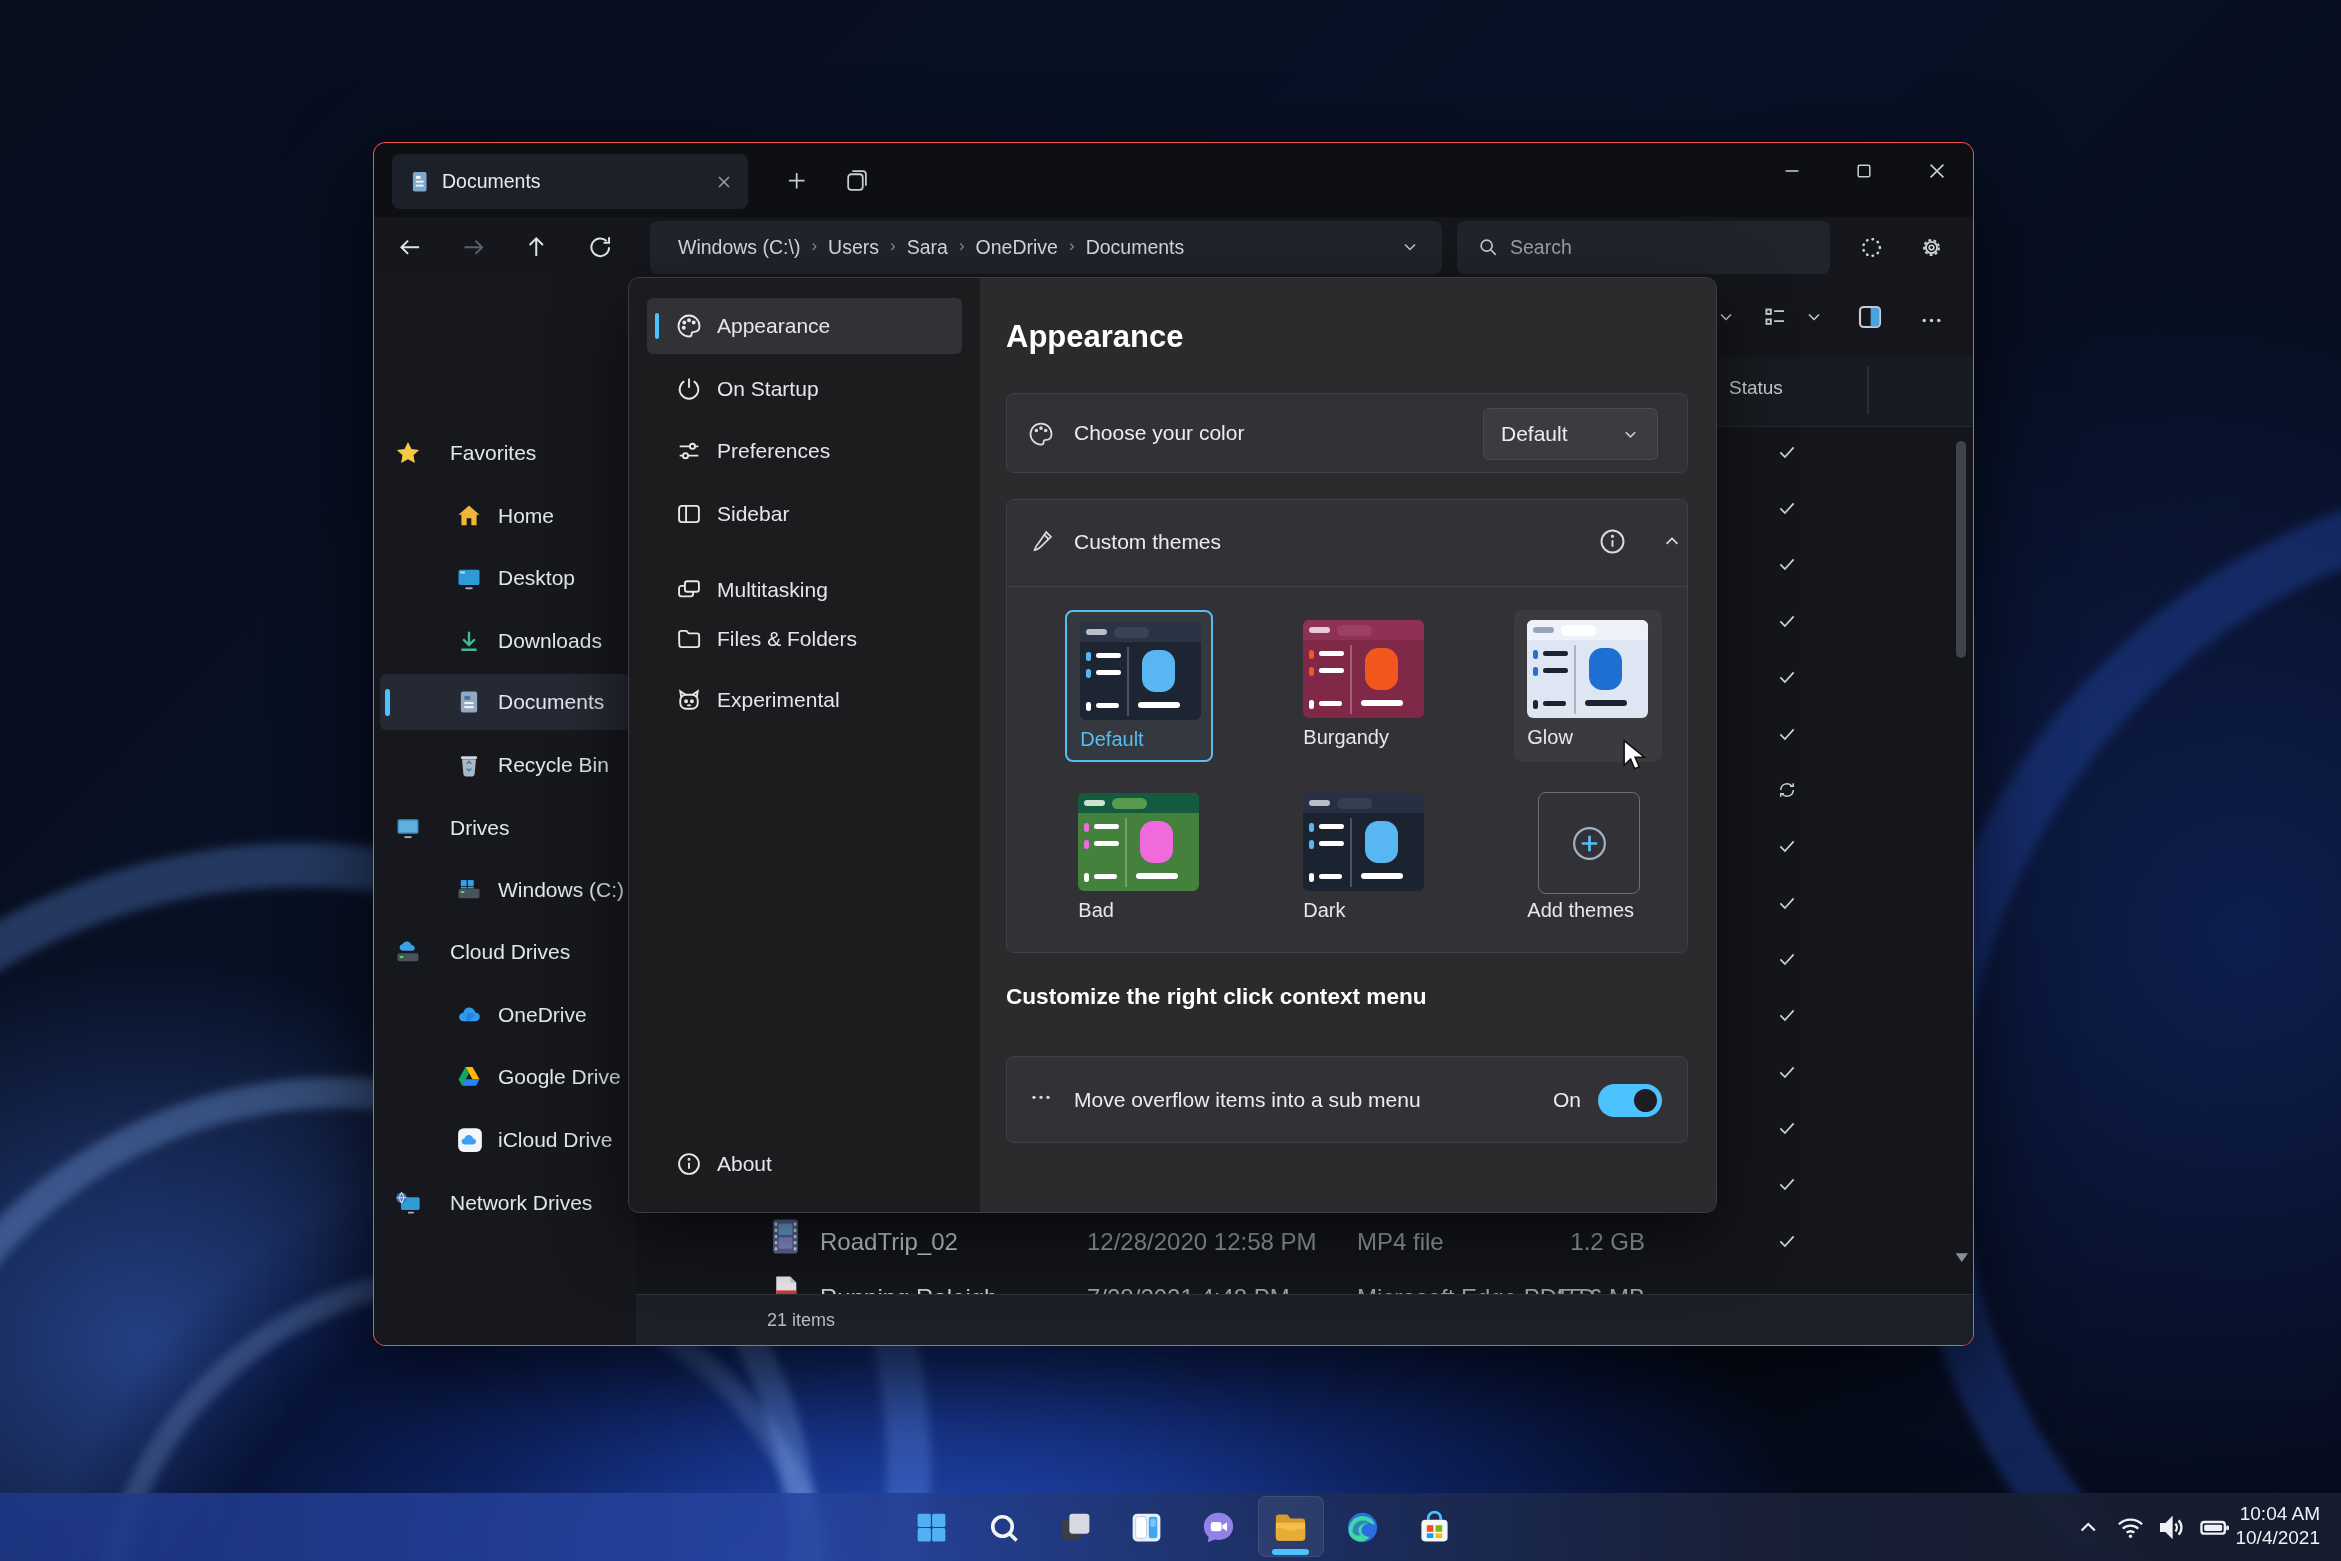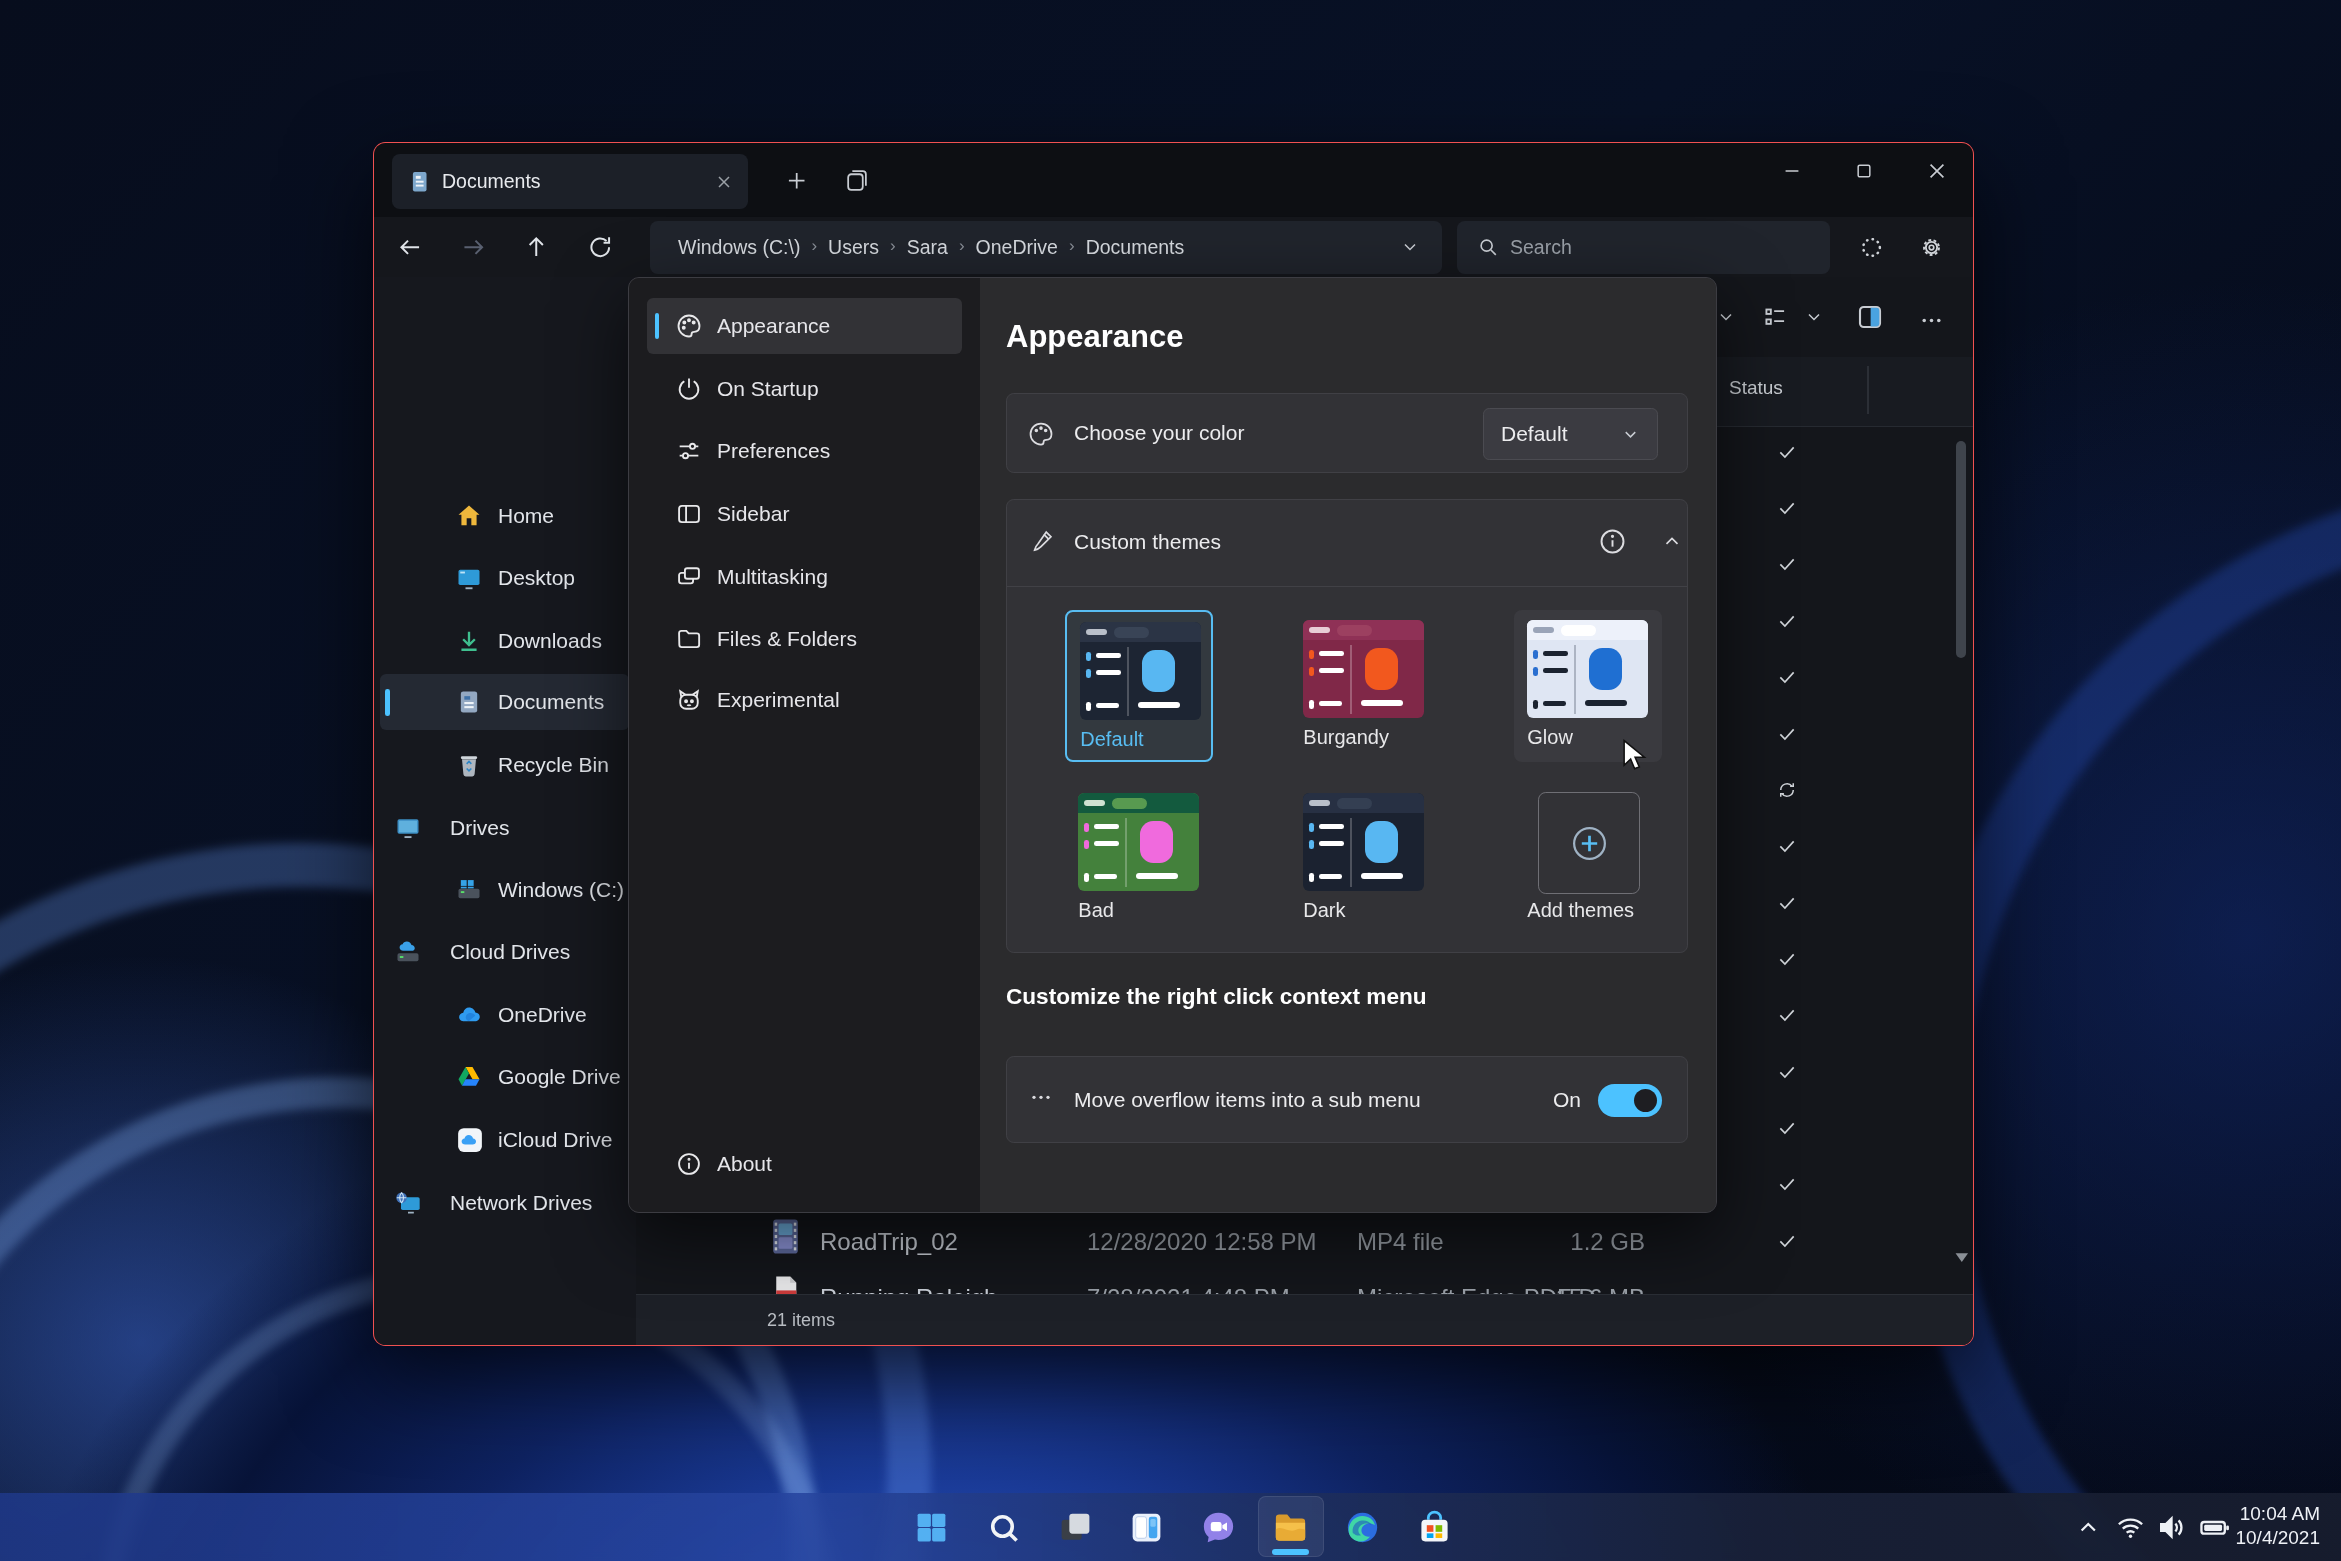--- a/index.html
+++ b/index.html
@@ -222,20 +222,28 @@
             <circle cx="12" cy="12" r="5.4" stroke-width="1.8"></circle>
             <circle cx="12" cy="12" r="2.2" stroke-width="1.6"></circle>
           </svg>
       </span>
     </div>
 
     <div class="sidebar">
       <div class="side-sel" style="top:397px;"></div>
       <div class="side-accent" style="top:412px;"></div>
 
+      <div class="side-row" style="top:148px;">
+        <span class="abs" style="left:20px;">
+            <svg width="28" height="28" viewBox="0 0 24 24">
+              <path d="M12 2.5l2.9 6 6.6.9-4.8 4.6 1.2 6.5L12 17.4 6.1 20.5l1.2-6.5L2.5 9.4l6.6-.9z" fill="#f6c945"></path>
+            </svg>
+          </span>
+        <span class="side-label" style="margin-left:76px;">Favorites</span>
+      </div>
       <div class="side-row" style="top:211px;">
         <span class="abs" style="left:81px;">
             <svg width="28" height="28" viewBox="0 0 24 24">
               <path d="M12 3l9 8h-2.5v9h-4.5v-6h-4v6H5.5v-9H3z" fill="#eeb73c"></path>
             </svg>
           </span>
         <span class="side-label" style="margin-left:124px;">Home</span>
       </div>
       <div class="side-row" style="top:273px;">
         <span class="abs" style="left:81px;">
@@ -558,21 +566,21 @@
         </div>
         <div class="dlg-item" style="top:208px;">
           <span style="margin-left:28px;">
             <svg width="28" height="28" viewBox="0 0 24 24" fill="none" stroke="#e8e8ea" stroke-width="1.6">
                 <rect x="3.5" y="5" width="17" height="14" rx="2.5"></rect>
                 <path d="M9.5 5v14"></path>
               </svg>
           </span>
           <span class="lbl">Sidebar</span>
         </div>
-        <div class="dlg-item" style="top:271px;">
+        <div class="dlg-item" style="top:284px;">
           <span style="margin-left:28px;">
             <svg width="28" height="28" viewBox="0 0 24 24" fill="none" stroke="#e8e8ea" stroke-width="1.6">
                 <rect x="8.5" y="4.5" width="12" height="9" rx="2"></rect>
                 <path d="M15.5 13.5v2a2 2 0 0 1-2 2H5.5a2 2 0 0 1-2-2v-5a2 2 0 0 1 2-2h3"></path>
               </svg>
           </span>
           <span class="lbl">Multitasking</span>
         </div>
         <div class="dlg-item" style="top:333px;">
           <span style="margin-left:28px;">

